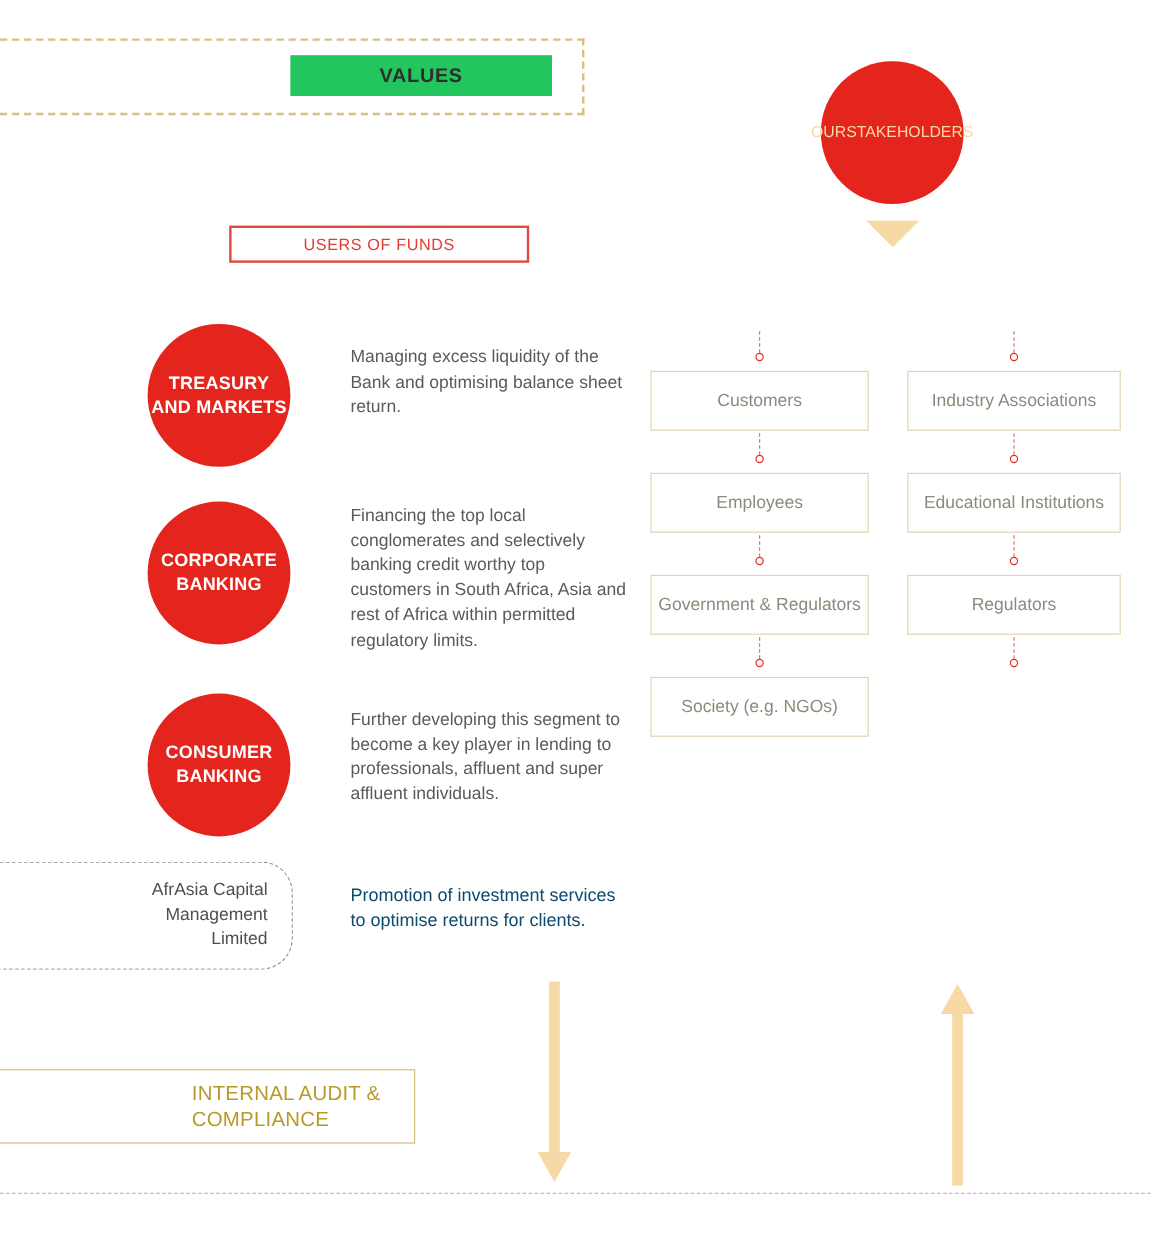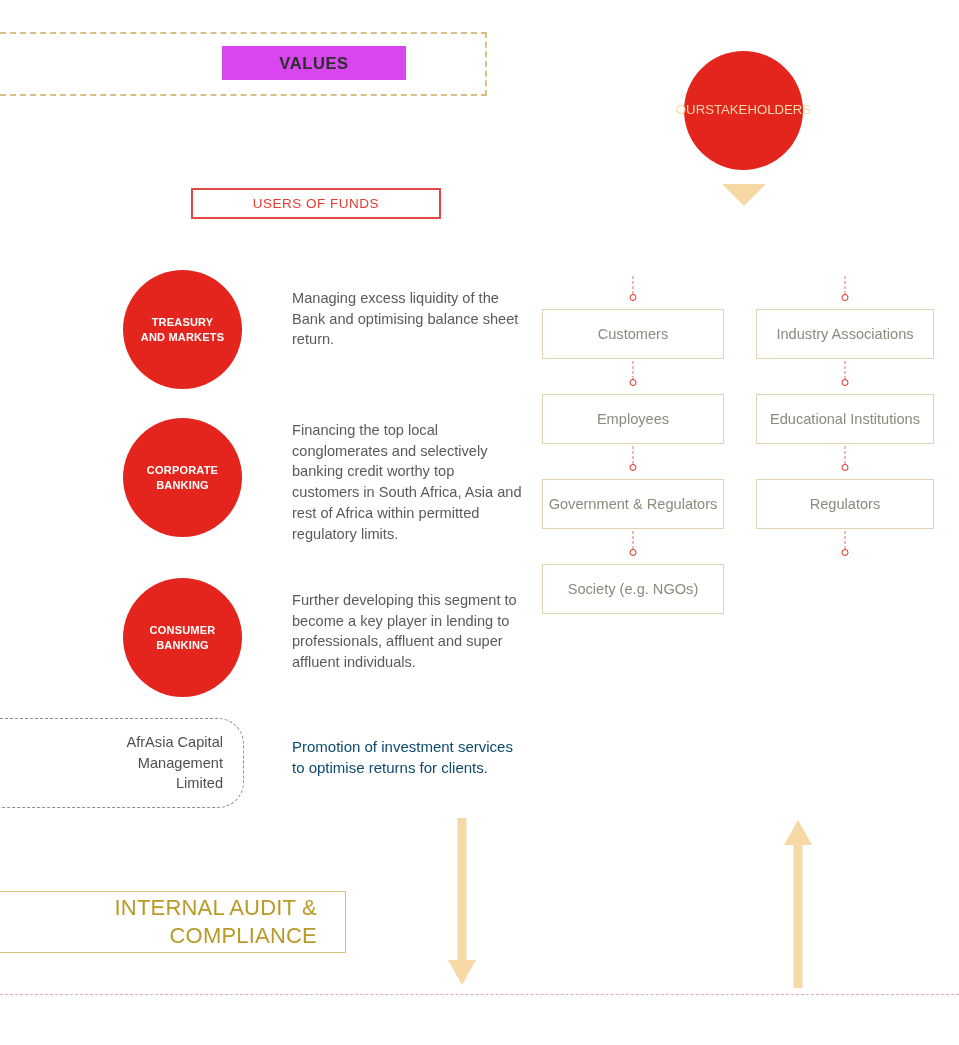--- a/index.html
+++ b/index.html
@@ -28,25 +28,25 @@
     width: 497px;
     height: 64px;
     border-top: 2px dashed #d8bf85;
     border-bottom: 2px dashed #d8bf85;
     border-right: 2px dashed #d8bf85;
     border-left: none;
     box-sizing: border-box;
   }
   .values-chip {
     position: absolute;
-    left: 222px;
+    left: 242px;
     top: 46px;
-    width: 184px;
+    width: 218px;
     height: 34px;
-    background: #d946ef;
+    background: #22c55e;
     display: flex;
     align-items: center;
     justify-content: center;
     font-size: 16.5px;
     font-weight: bold;
     letter-spacing: 0.6px;
     color: #2e2e2e;
   }
 
   
@@ -106,21 +106,21 @@
     top: 0;
     width: 119px;
     height: 119px;
     border-radius: 50%;
     background: #e4251d;
     display: flex;
     flex-direction: column;
     align-items: center;
     justify-content: center;
     color: #ffffff;
-    font-size: 11px;
+    font-size: 15px;
     font-weight: bold;
     line-height: 1.32;
     text-align: center;
     letter-spacing: 0.2px;
   }
   .unit-desc {
     position: absolute;
     left: 169px;
     width: 240px;
     font-size: 14.6px;
@@ -168,23 +168,23 @@
     height: 62px;
     border: 1.5px solid #d8c07a;
     border-left: none;
     box-sizing: border-box;
     display: flex;
     align-items: center;
     justify-content: flex-end;
     padding-right: 28px;
   }
   .audit-text {
-    text-align: right;
+    text-align: left;
     color: #b99a28;
-    font-size: 22px;
+    font-size: 17px;
     line-height: 1.26;
     letter-spacing: 0.2px;
   }
 
   
   .sk-col { position: absolute; top: 274px; }
   .sk-col-1 { left: 542px; width: 182px; }
   .sk-col-2 { left: 756px; width: 178px; }
 
   .sk-box {

